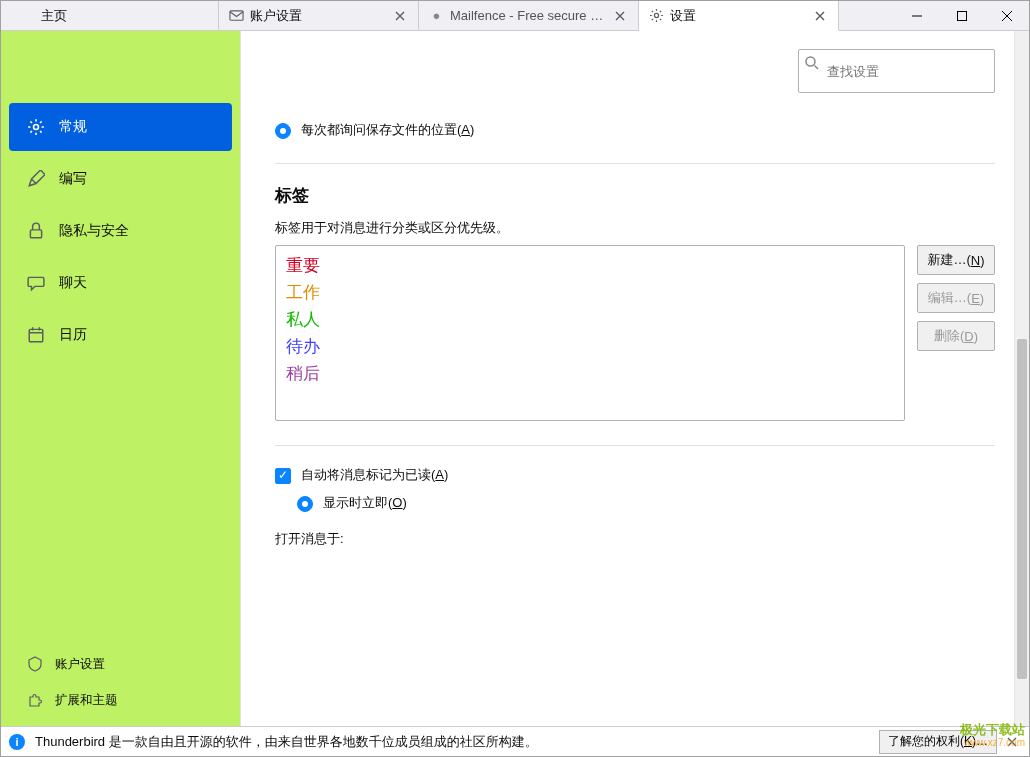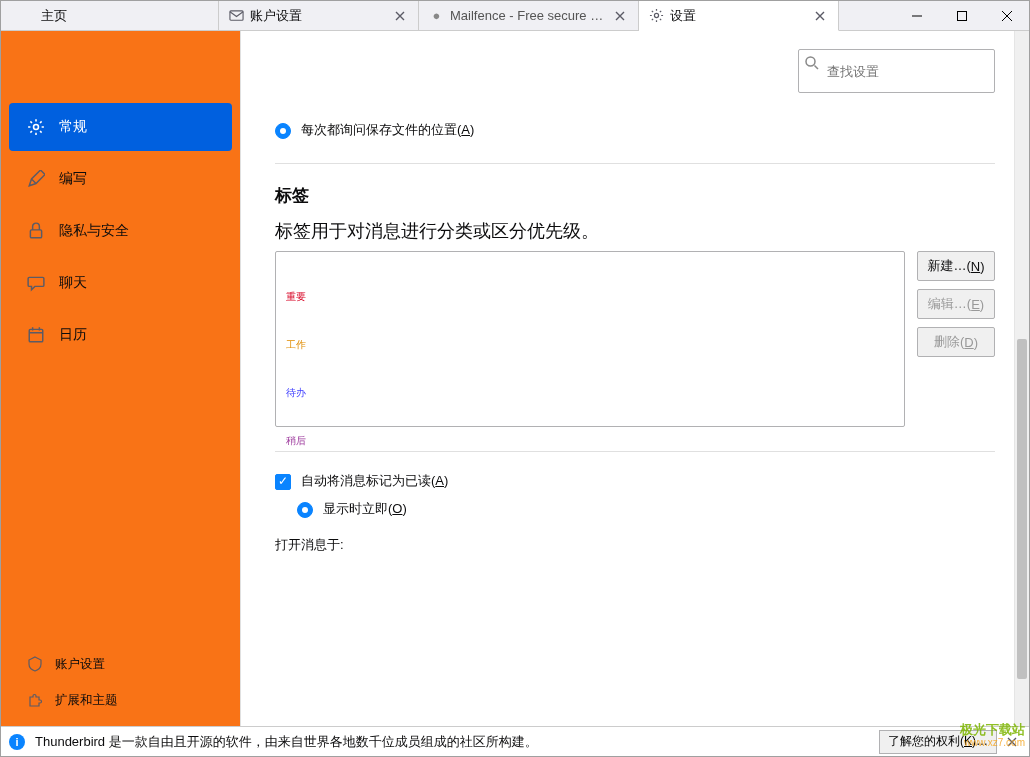--- a/index.html
+++ b/index.html
@@ -11,21 +11,21 @@
 .tab-mail { width: 220px; }
 .tab-settings { width: 200px; background: #fff; border-bottom: 1px solid #fff; margin-bottom: -1px; }
 .tab-icon { width: 15px; height: 15px; margin-right: 6px; display: inline-flex; align-items: center; justify-content: center; flex-shrink: 0; }
 .tab-label { white-space: nowrap; overflow: hidden; text-overflow: ellipsis; flex: 1; }
 .tab-close { width: 16px; height: 16px; display: flex; align-items: center; justify-content: center; margin-left: 8px; flex-shrink: 0; }
 .tab-close svg { width: 10px; height: 10px; }
 .win-controls { margin-left: auto; display: flex; }
 .win-btn { width: 45px; display: flex; align-items: center; justify-content: center; }
 .win-btn svg { width: 10px; height: 10px; }
 .app-body { display: flex; height: calc(100% - 60px); }
-.sidebar { width: 240px; background: #f97316; border-right: 1px solid #e0e0e0; display: flex; flex-direction: column; padding-top: 70px; padding-bottom: 8px; }
+.sidebar { width: 240px; background: #bef264; border-right: 1px solid #e0e0e0; display: flex; flex-direction: column; padding-top: 70px; padding-bottom: 8px; }
 .side-item { display: flex; align-items: center; height: 48px; padding: 0 18px; margin: 2px 8px; border-radius: 4px; cursor: default; }
 .side-item.active { background: #0060df; color: #fff; }
 .side-icon { width: 18px; height: 18px; margin-right: 14px; display: inline-flex; align-items: center; justify-content: center; }
 .side-label { font-size: 14px; }
 .side-spacer { flex: 1; }
 .side-small { height: 36px; margin: 0 8px; padding: 0 18px; display: flex; align-items: center; font-size: 12.5px; }
 .side-small .side-icon { width: 16px; height: 16px; margin-right: 12px; }
 .main { flex: 1; position: relative; display: flex; flex-direction: column; overflow: hidden; }
 .search-wrap { position: absolute; top: 18px; right: 34px; width: 197px; }
 .search-box { width: 100%; height: 44px; border: 1px solid #b1b1b3; border-radius: 2px; padding-left: 28px; font-size: 13px; color: #701a75; outline: none; }
@@ -35,24 +35,24 @@
 .radio-btn { width: 16px; height: 16px; border-radius: 50%; border: 1px solid #b1b1b3; margin-right: 10px; position: relative; flex-shrink: 0; }
 .radio-btn.checked { border-color: #0a84ff; background: #0a84ff; }
 .radio-btn.checked::after { content: ""; position: absolute; left: 4px; top: 4px; width: 6px; height: 6px; border-radius: 50%; background: #fff; }
 .checkbox { width: 16px; height: 16px; border-radius: 2px; border: 1px solid #b1b1b3; margin-right: 10px; position: relative; flex-shrink: 0; }
 .checkbox.checked { border-color: #0a84ff; background: #0a84ff; }
 .checkbox.checked::after { content: ""; position: absolute; left: 2px; top: -1px; color: #fff; font-size: 12px; }
 .checkbox.checked::after { content: "✓"; }
 .underline-letter { text-decoration: underline; }
 .divider { border-top: 1px solid #e0e0e0; margin: 24px 0 20px; }
 h2.sect { font-size: 17px; font-weight: 600; margin-bottom: 12px; }
-.tag-desc { font-size: 18px; margin-bottom: 8px; }
+.tag-desc { font-size: 13px; margin-bottom: 8px; }
 .tags-row { display: flex; align-items: flex-start; gap: 12px; }
 .tags-list { flex: 1; border: 1px solid #b1b1b3; border-radius: 2px; height: 176px; padding: 6px 10px; }
-.tags-list div { padding: 2px 0; font-size: 10px; margin-top: 30px; }
+.tags-list div { padding: 2px 0; font-size: 17px; }
 .tag-btns { display: flex; flex-direction: column; gap: 8px; width: 78px; }
 .tag-btn { height: 30px; border: 1px solid #b1b1b3; background: #f0f0f0; border-radius: 2px; font-size: 13px; cursor: default; display:flex; align-items:center; justify-content:center; }
 .tag-btn.disabled { color: #999; }
 .indent1 { margin-left: 22px; }
 .num-input { width: 48px; height: 24px; border: 1px solid #b1b1b3; text-align: right; padding-right: 4px; margin: 0 2px 0 10px; }
 .spinner { display: inline-flex; flex-direction: column; border: 1px solid #b1b1b3; border-left: none; height: 24px; width: 16px; }
 .spinner div { flex:1; display:flex; align-items:center; justify-content:center; font-size:7px; border-bottom:1px solid #b1b1b3; }
 .spinner div:last-child { border-bottom:none; }
 .bottom-bar { height: 30px; border-top: 1px solid #ccc; display: flex; align-items: center; padding: 0 8px; background: #fff; position: relative; }
 .info-icon { width: 16px; height: 16px; border-radius: 50%; background: #0a84ff; color: #fff; font-size: 11px; display: flex; align-items: center; justify-content: center; margin-right: 10px; font-weight: bold; }
@@ -211,20 +211,21 @@
 
       <div class="divider"></div>
 
       <h2 class="sect">标签</h2>
       <div class="tag-desc">标签用于对消息进行分类或区分优先级。</div>
 
       <div class="tags-row">
         <div class="tags-list">
           <div style="color:#d70022">重要</div>
           <div style="color:#e08b00">工作</div>
+          <div style="color:#12bc00">私人</div>
           <div style="color:#4040ff">待办</div>
           <div style="color:#a040a0">稍后</div>
         </div>
         <div class="tag-btns">
           <div class="tag-btn">新建…(<span class="underline-letter">N</span>)</div>
           <div class="tag-btn disabled">编辑…(<span class="underline-letter">E</span>)</div>
           <div class="tag-btn disabled">删除(<span class="underline-letter">D</span>)</div>
         </div>
       </div>
 

